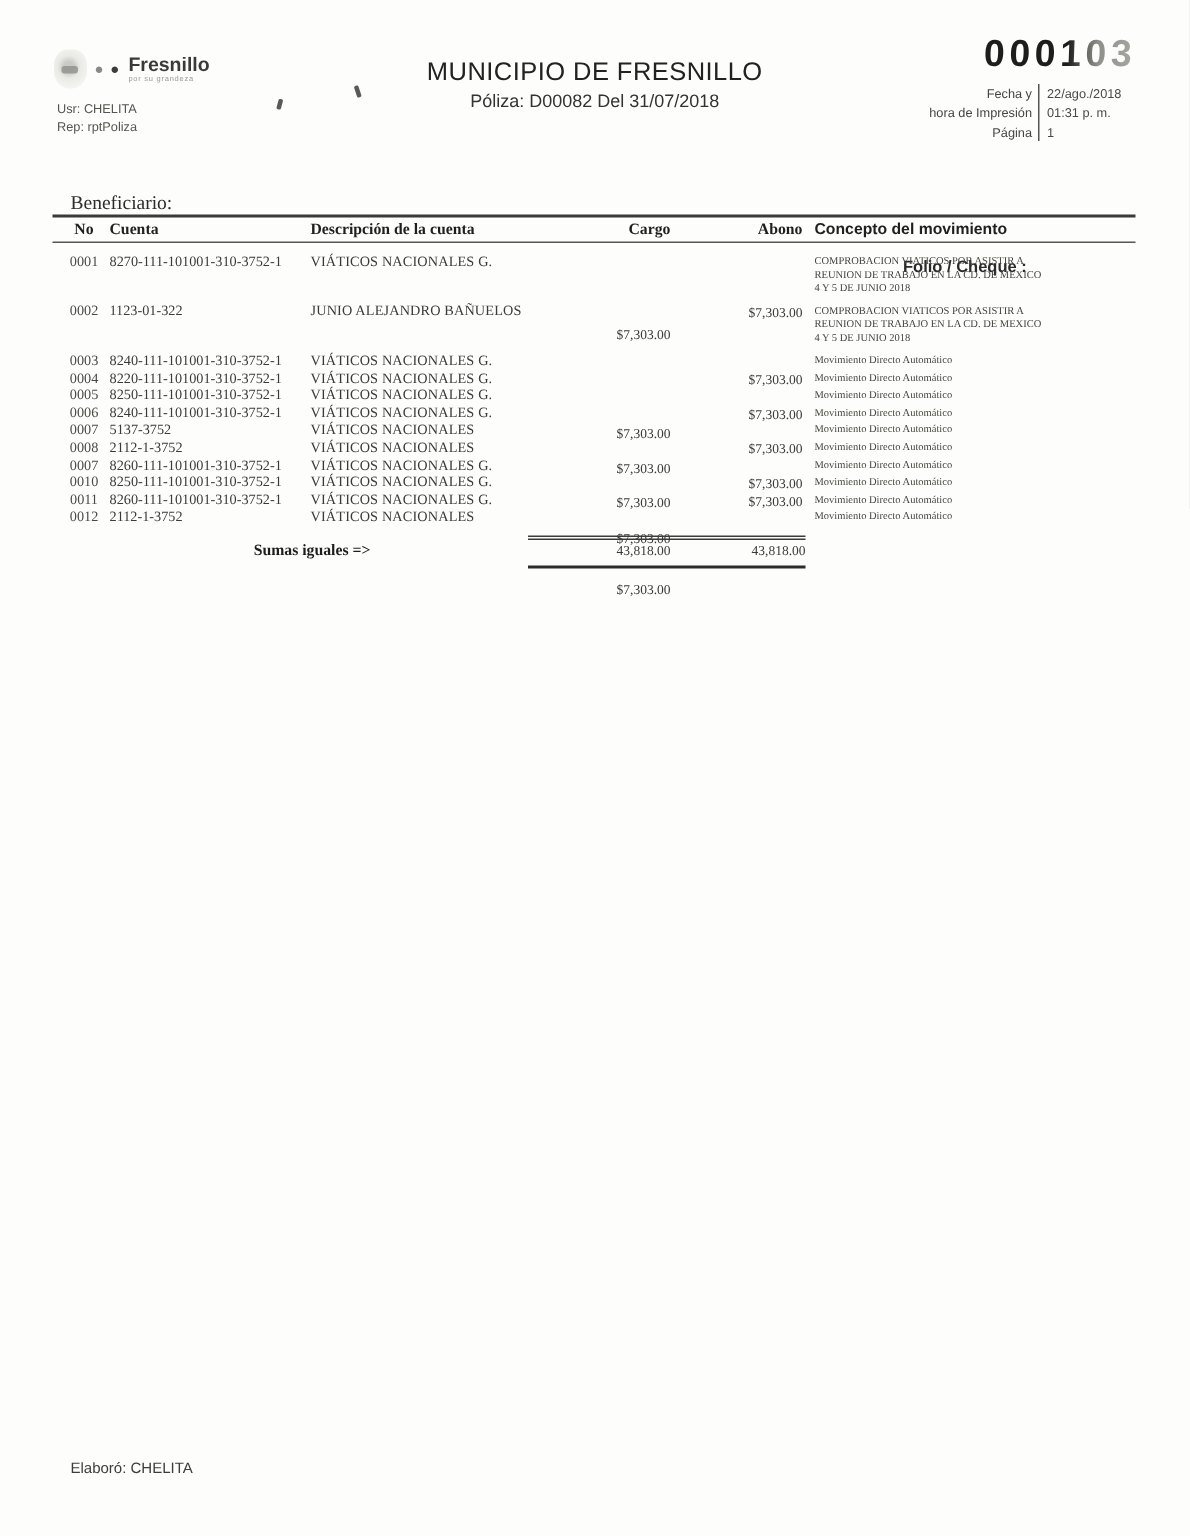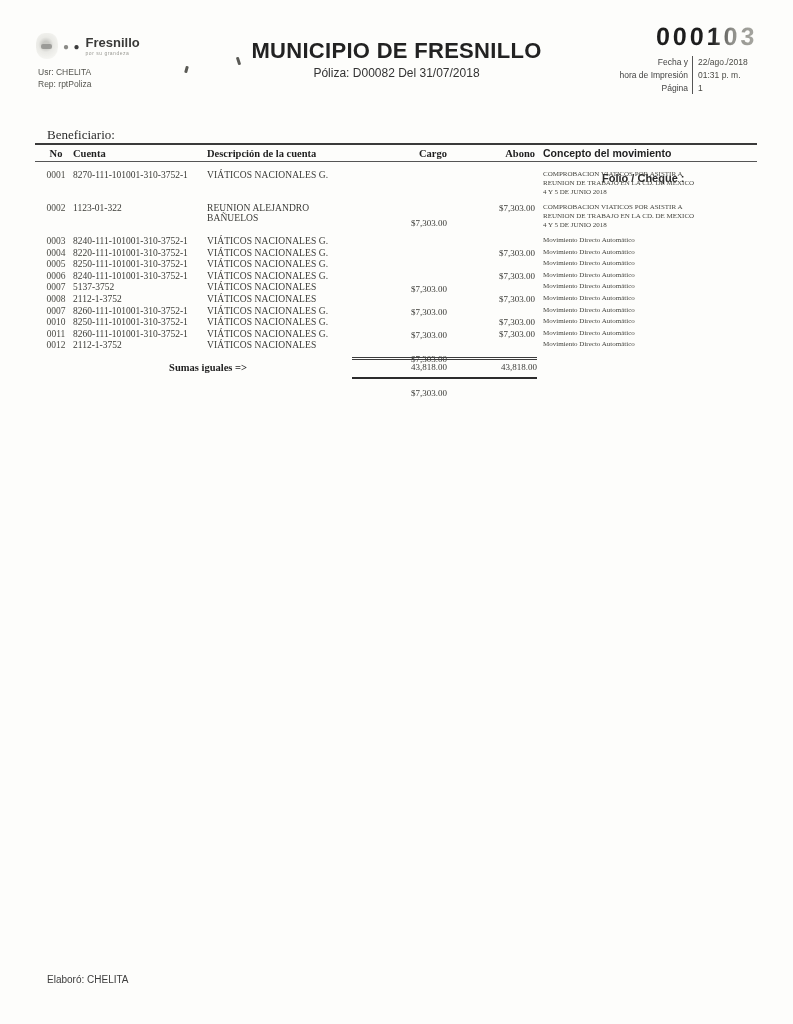--- a/index.html
+++ b/index.html
@@ -18,21 +18,21 @@
     opacity:.75; position:relative;
   }
   .emblem:after{ content:""; position:absolute; left:5px; top:11px; width:11px; height:5px; background:#6a6a66; border-radius:2px; opacity:.8; }
   .logo-dots { font-size:10px; letter-spacing:1px; color:#3c3c3c; }
   .logo-dots .d1 { color:#8a8a86; }
   .logo-name { font-family:"Liberation Sans", sans-serif; font-weight:bold; font-size:13px; color:#3a3a38; line-height:1; }
   .logo-tagline { font-family:"Liberation Sans", sans-serif; font-size:5px; color:#9a9a94; letter-spacing:.5px; margin-top:1px; }
   .usr-block { position:absolute; left:38px; top:66px; font-family:"Liberation Sans", sans-serif; font-size:8.5px; color:#55554f; line-height:1.45; }
   
   .center-block { position:absolute; left:0; right:0; top:38px; text-align:center; font-family:"Liberation Sans", sans-serif; }
-  .title    { font-size:22px; font-weight:bold; color:#222; letter-spacing:.3px; }
+  .title    { font-size:17px; font-weight:normal; color:#222; letter-spacing:.3px; }
   .subtitle { font-size:13.5px; font-weight:bold; color:#2a2a2a; margin-top:1px; }
   .poliza   { font-size:12px; color:#333; margin-top:2px; }
   
   .stamp {
     position:absolute; right:36px; top:24px;
     font-family:"Liberation Sans", sans-serif; font-weight:bold;
     font-size:25px; letter-spacing:3px; line-height:1;
     background:linear-gradient(90deg,#1d1d1d 0 55%, #8f8f8a 75%, #a8a8a2 100%);
     -webkit-background-clip:text; background-clip:text; color:transparent;
     transform:skewX(-2deg);
@@ -146,21 +146,21 @@
           <div class="c-desc">VIÁTICOS NACIONALES G.</div>
           <div class="c-cargo">$7,303.00</div>
           <div class="c-abono"></div>
           <div class="c-conc">
             <span class="conc-inner">COMPROBACION VIATICOS POR ASISTIR A REUNION DE TRABAJO EN LA CD.  DE MEXICO  4 Y 5 DE JUNIO 2018</span>
           </div>
         </div>
         <div class="trow tall">
           <div class="c-no">0002</div>
           <div class="c-cta">1123-01-322</div>
-          <div class="c-desc">REUNION ALEJANDRO BAÑUELOS</div>
+          <div class="c-desc">JUNIO ALEJANDRO BAÑUELOS</div>
           <div class="c-cargo"></div>
           <div class="c-abono">$7,303.00</div>
           <div class="c-conc">
             <span class="conc-inner">COMPROBACION VIATICOS POR ASISTIR A REUNION DE TRABAJO EN LA CD.  DE MEXICO  4 Y 5 DE JUNIO 2018</span>
           </div>
         </div>
         <div class="trow">
           <div class="c-no">0003</div>
           <div class="c-cta">8240-111-101001-310-3752-1</div>
           <div class="c-desc">VIÁTICOS NACIONALES G.</div>

